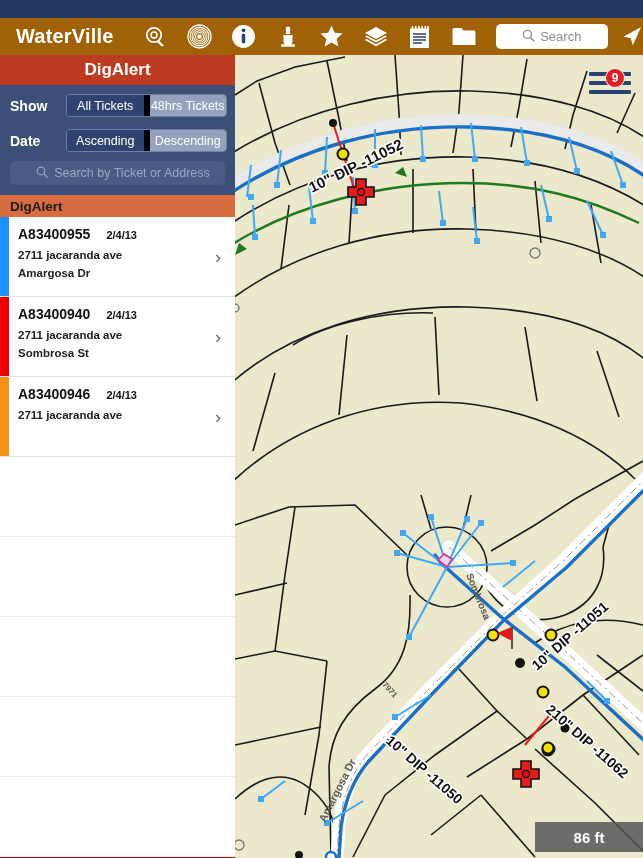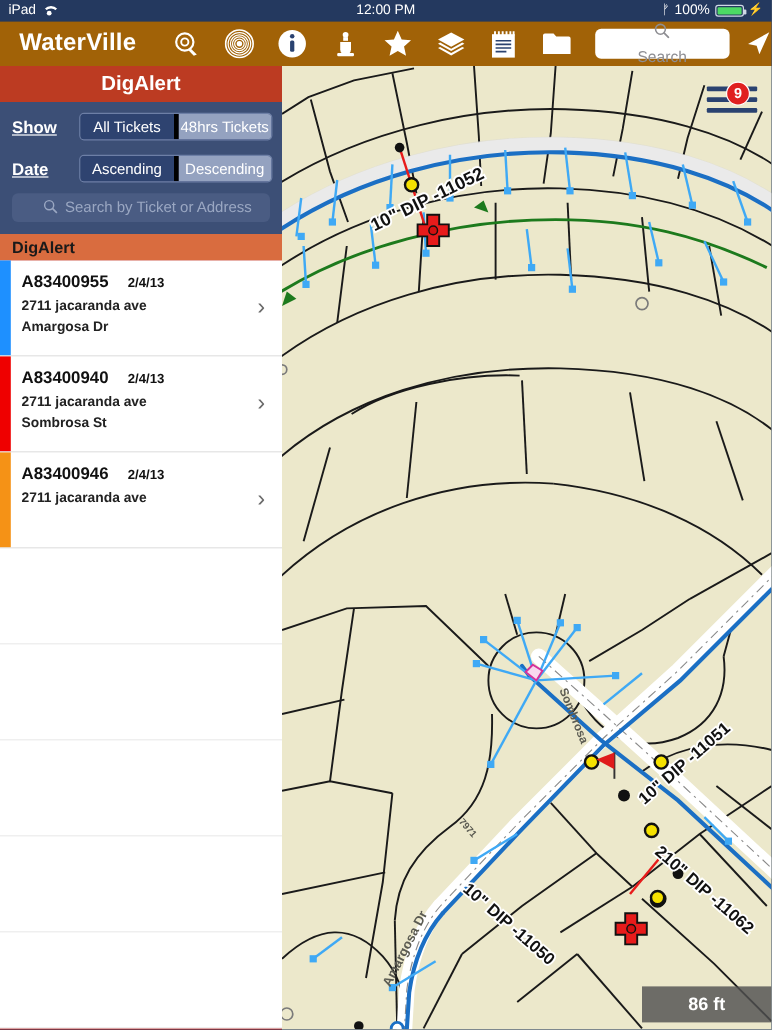--- a/index.html
+++ b/index.html
@@ -57,46 +57,46 @@
     margin-left: 28px;
   }
   .tb-icon {
     width: 28px; height: 28px; display: flex; align-items: center; justify-content: center;
     color: #fff;
   }
   .tb-icon svg { display: block; }
   .searchbox {
     margin-left: 18px; width: 128px; height: 25px; background: #fff;
     border-radius: 5px; display: flex; align-items: center; justify-content: center;
-    gap: 5px; color: #8e8e93; font-size: 13px; flex-direction: column;
+    gap: 5px; color: #8e8e93; font-size: 13px;
   }
   .nav-locate { margin-left: 12px; color:#fff; width:26px;height:26px;
                 display:flex;align-items:center;justify-content:center; }
 
   
   .sidebar {
     position: absolute; top: 55px; left: 0; width: 235px; height: 820px;
     background: #b91c1c; overflow: hidden;
   }
   .panel-header {
     height: 30px; background: #bc3b22; color: #fff;
     display: flex; align-items: center; justify-content: center;
     font-size: 17px; font-weight: bold;
   }
   .filters { background: #3c4f76; padding: 6px 0 8px 0; }
   .frow { display: flex; align-items: center; height: 29px; margin-bottom: 6px; padding: 0 8px 0 10px; }
-  .frow-label { color: #fff; font-size: 14px; font-weight: bold; width: 56px; flex: none; text-decoration: underline; }
+  .frow-label { color: #fff; font-size: 14px; font-weight: bold; width: 56px; flex: none; }
   .seg {
     flex: 1; height: 23px; display: flex; border-radius: 4px; overflow: hidden;
     border: 1px solid #6d7fa6;
   }
   .seg-item {
     flex: 1; display: flex; align-items: center; justify-content: center;
     font-size: 12.5px; color: #fff; background: #2e4370;
-    border-right: 4px solid #000000;
+    border-right: 6px solid #000000;
   }
   .seg-item:last-child { border-right: none; }
   .seg-item.sel { background: #94a2c0; color: #fff; }
   .pill {
     flex: 1; height: 23px; border: 1px solid #7f8fb4; border-radius: 11px;
     display: flex; align-items: center; justify-content: center;
     font-size: 13.5px; color: #fff; font-weight: bold; background: #3c4f76;
   }
   .searchrow { padding: 0 10px 2px 10px; }
   .sb-search {
@@ -148,35 +148,20 @@
     background: rgba(80,80,80,.82); color: #fff;
     display: flex; align-items: center; justify-content: center;
     font-size: 15px; font-weight: bold;
   }
 </style>
 </head>
 <body>
 
 <div id="app">
 
-  <div class="statusbar">
-    <div class="sb-left">
-      <span>iPad</span>
-      <span class="wifi-ico"></span>
-    </div>
-    <div class="sb-center">12:00 PM</div>
-    <div class="sb-right">
-      <span class="bt-ico">ᚠ</span>
-      <span>100%</span>
-      <span class="battery">
-          <i></i>
-        </span>
-      <span class="bolt">⚡</span>
-    </div>
-  </div>
 
   <div class="navbar">
     <div class="app-title">WaterVille</div>
 
     <div class="tb-icons">
 
       <div class="tb-icon" title="Measure">
         <svg width="24" height="24" viewBox="0 0 24 24">
             <circle cx="10" cy="10" r="7.2" fill="none" stroke="#fff" stroke-width="1.8"></circle>
             <circle cx="10" cy="10" r="3" fill="none" stroke="#fff" stroke-width="1.6"></circle>

